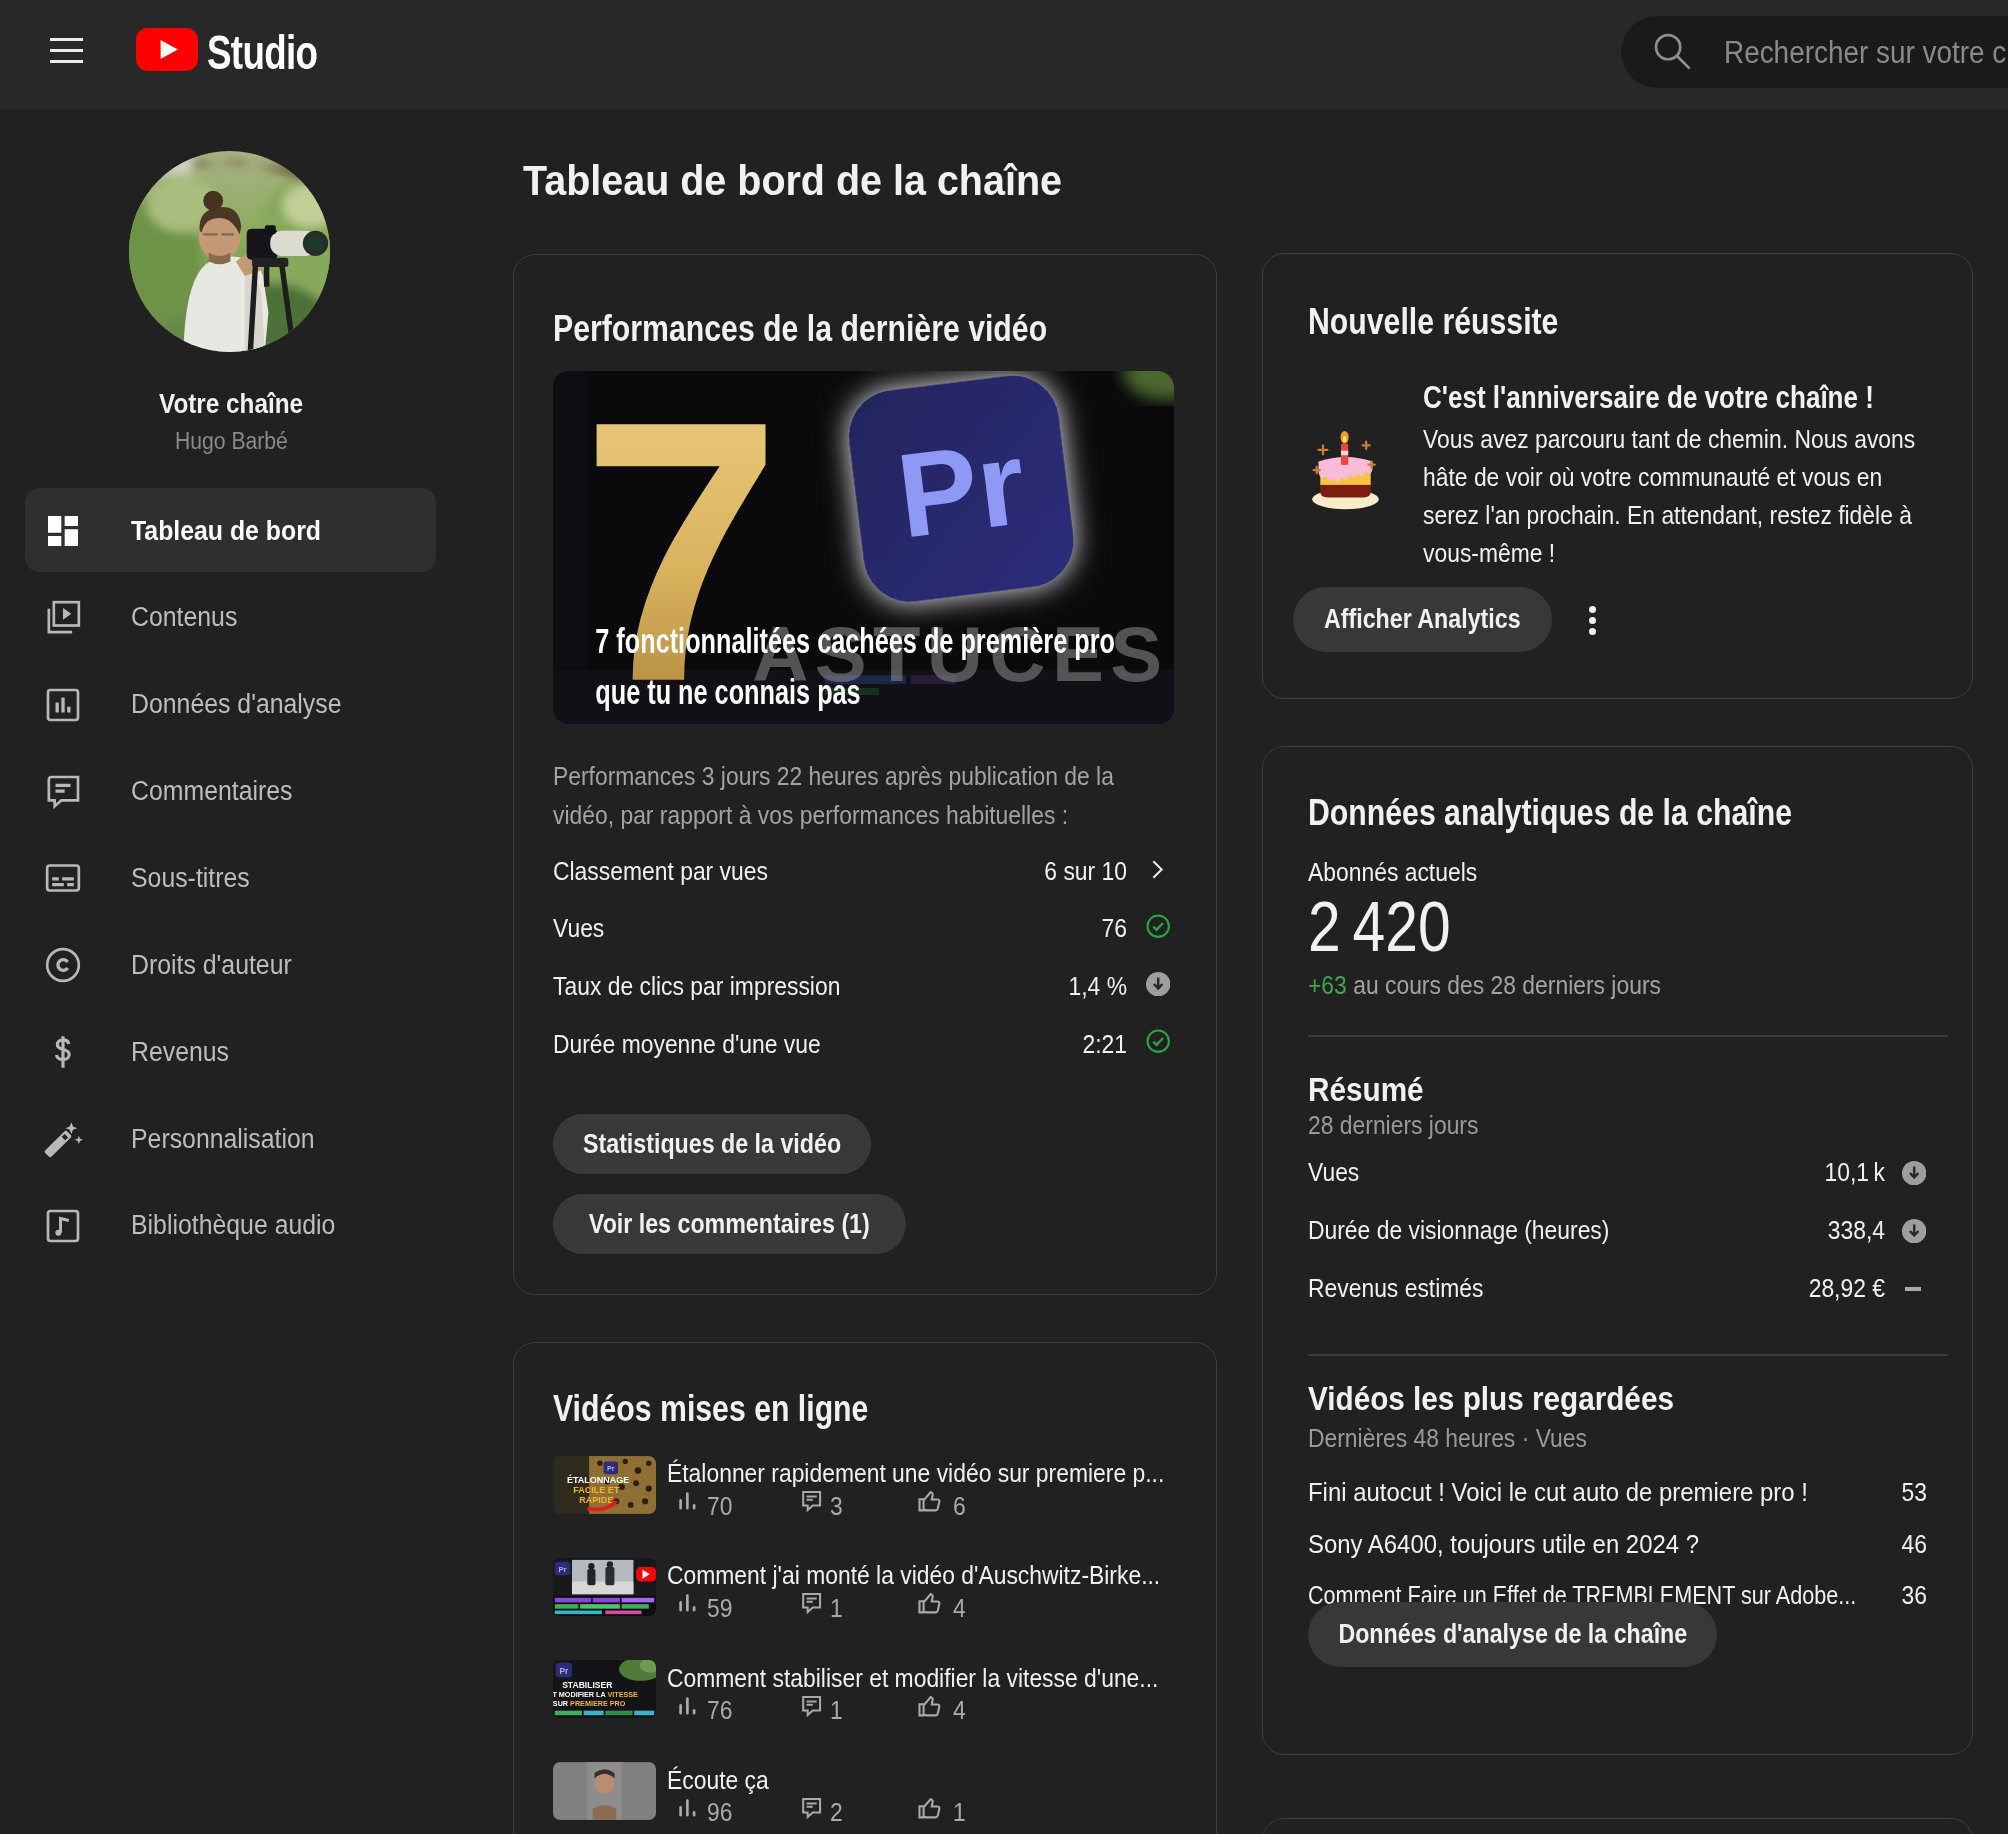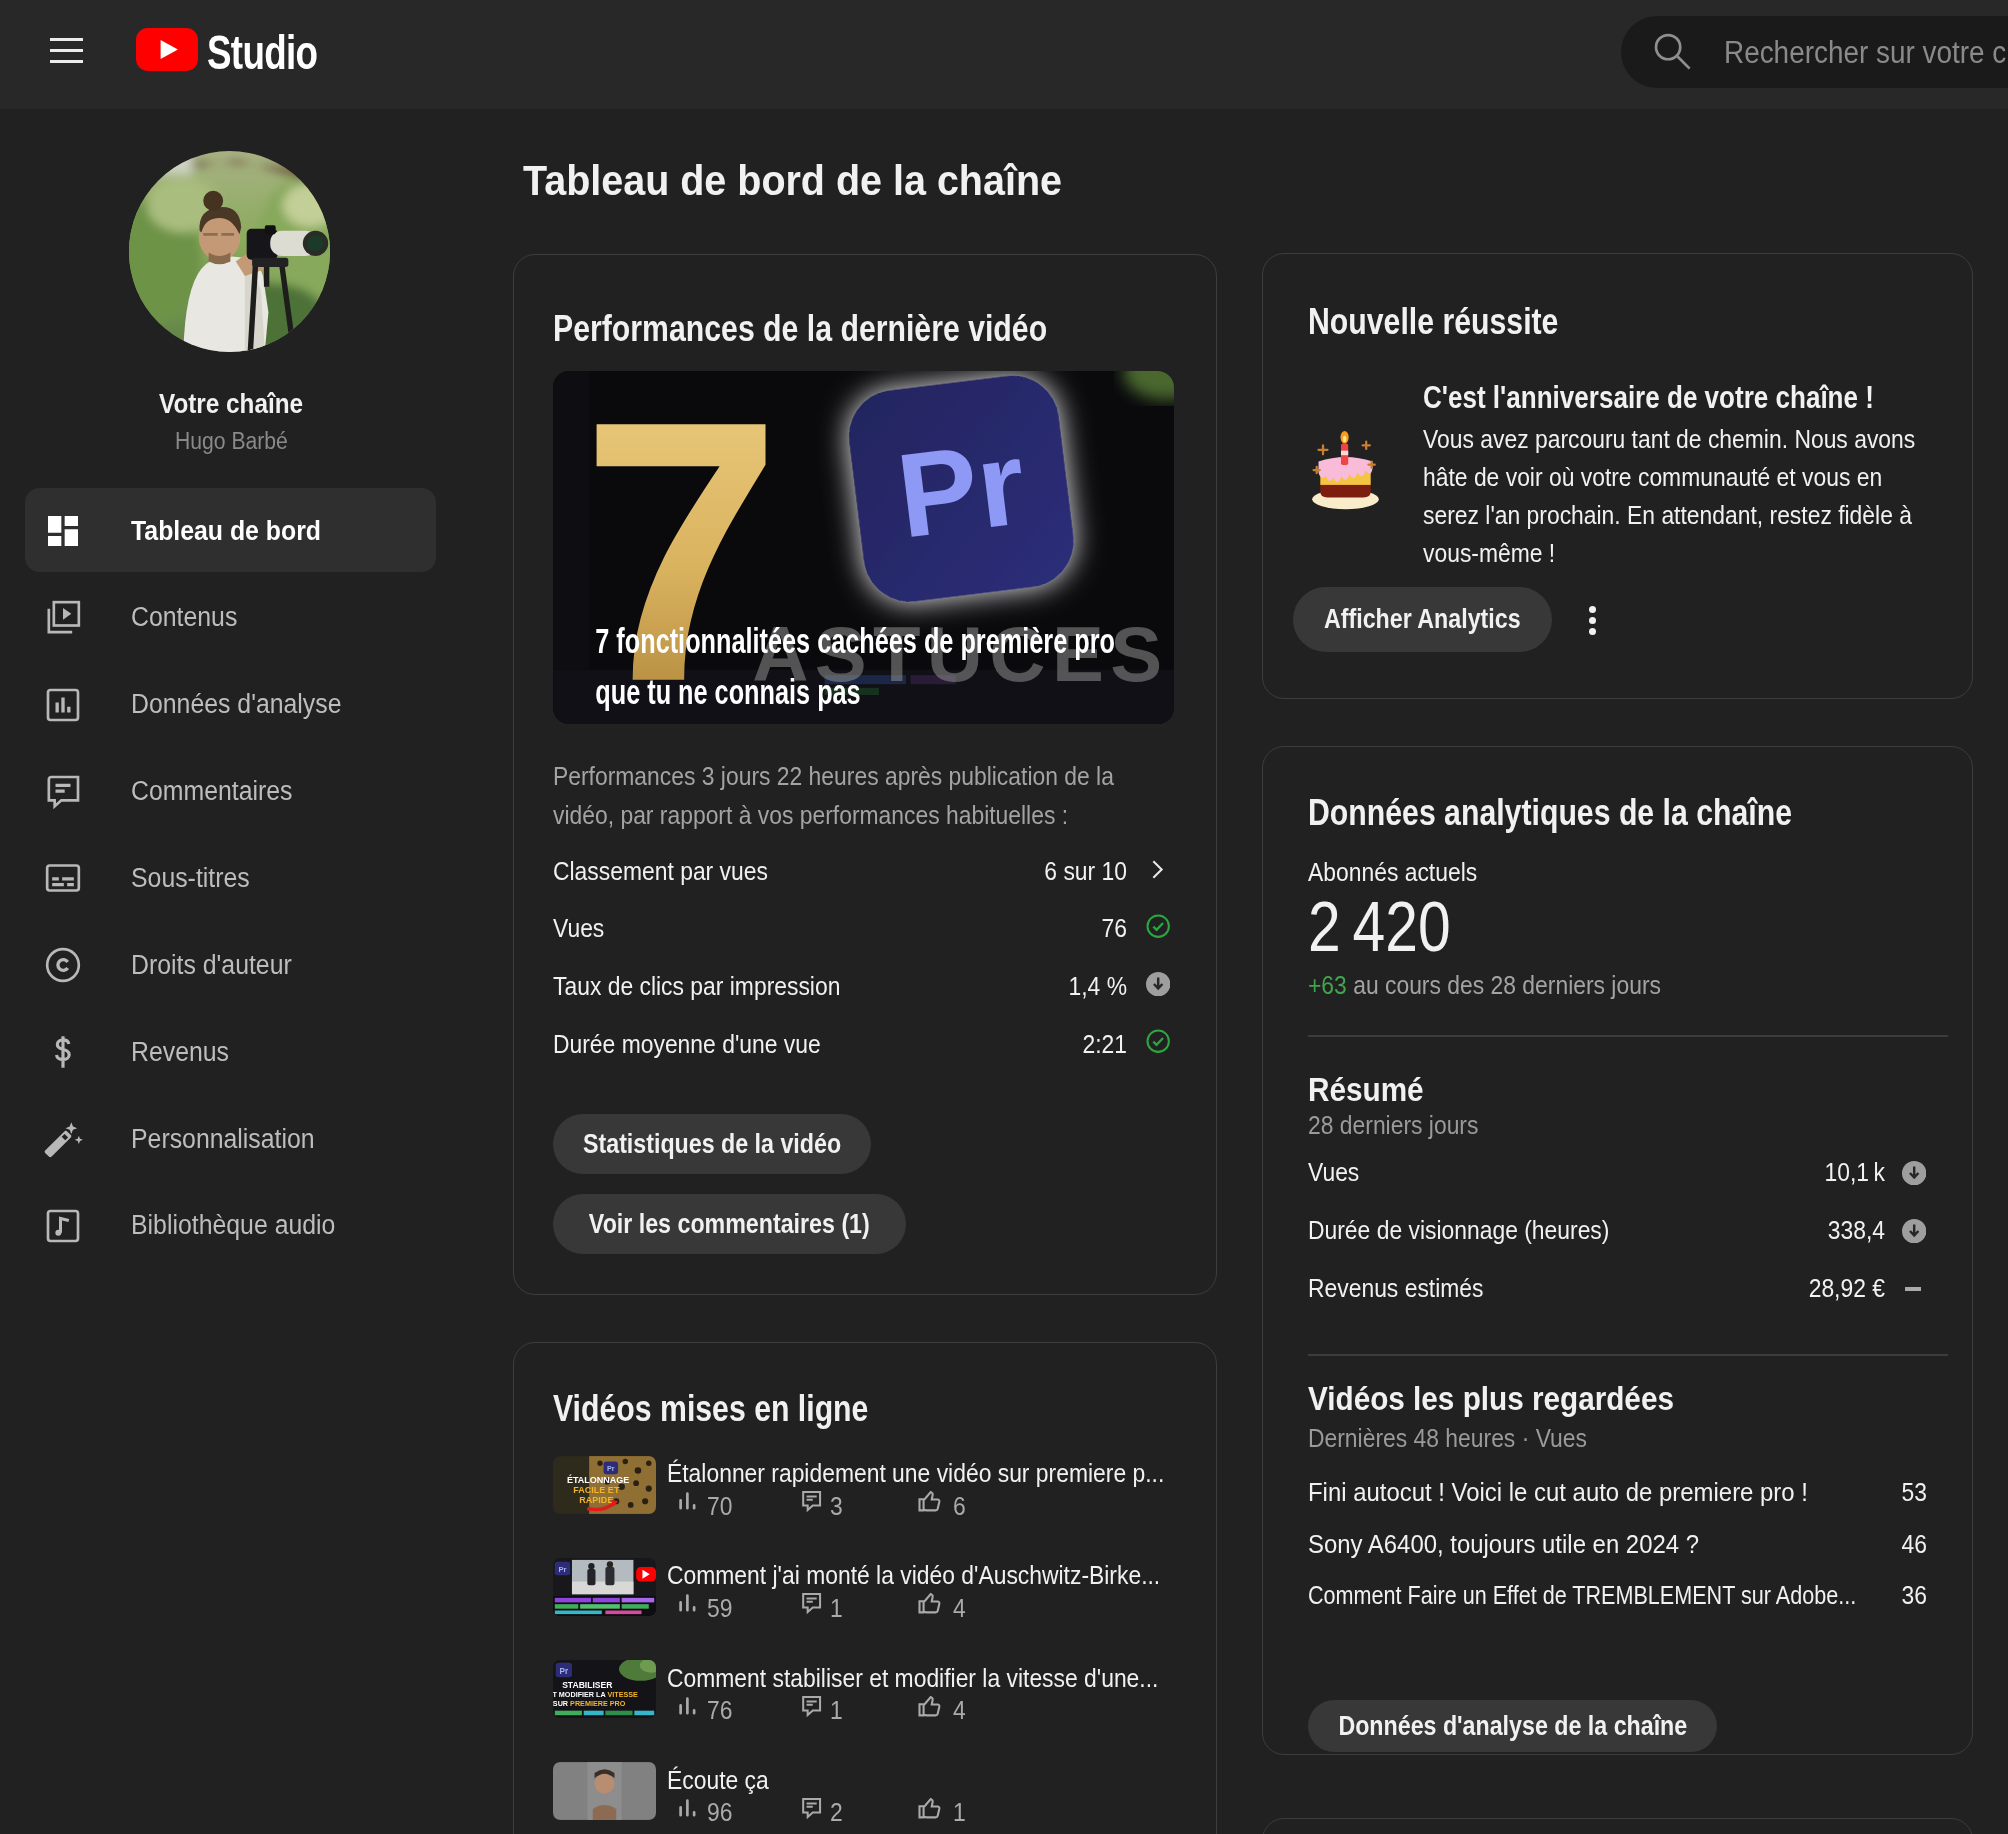--- a/index.html
+++ b/index.html
@@ -373,17 +373,17 @@
 <div class="a" style="left:1905px;top:1287px;width:16.3px;height:3.6px;background:#aaa"></div>
 <div class="a" style="left:1308px;top:1354px;width:640px;height:1.8px;background:#3c3c3c"></div>
 <div class="a h3" style="left:1308px;top:1380px">Vidéos les plus regardées</div>
 <div class="a" style="left:1308px;top:1423px;font-size:26px;color:#9a9a9a;transform:scaleX(.88);transform-origin:0 0">Dernières 48 heures · Vues</div>
 <div class="a" style="left:1308px;top:1477px;font-size:26px;transform:scaleX(.92);transform-origin:0 0">Fini autocut ! Voici le cut auto de premiere pro !</div>
 <div class="a br" style="left:1837px;top:1477px;width:90px">53</div>
 <div class="a" style="left:1308px;top:1529px;font-size:26px;transform:scaleX(.92);transform-origin:0 0">Sony A6400, toujours utile en 2024 ?</div>
 <div class="a br" style="left:1837px;top:1529px;width:90px">46</div>
 <div class="a" style="left:1308px;top:1580px;font-size:26px;transform:scaleX(.83);transform-origin:0 0">Comment Faire un Effet de TREMBLEMENT sur Adobe...</div>
 <div class="a br" style="left:1837px;top:1580px;width:90px">36</div>
-<div class="pill" style="left:1308px;top:1700px;width:409px;height:52px">
+<div class="pill" style="left:1308px;top:1602px;width:409px;height:65px">
     <span>Données d'analyse de la chaîne</span>
   </div>
 <div class="card" style="left:1262px;top:1818px;width:711px;height:90px"></div>
 
 
 </body></html>

